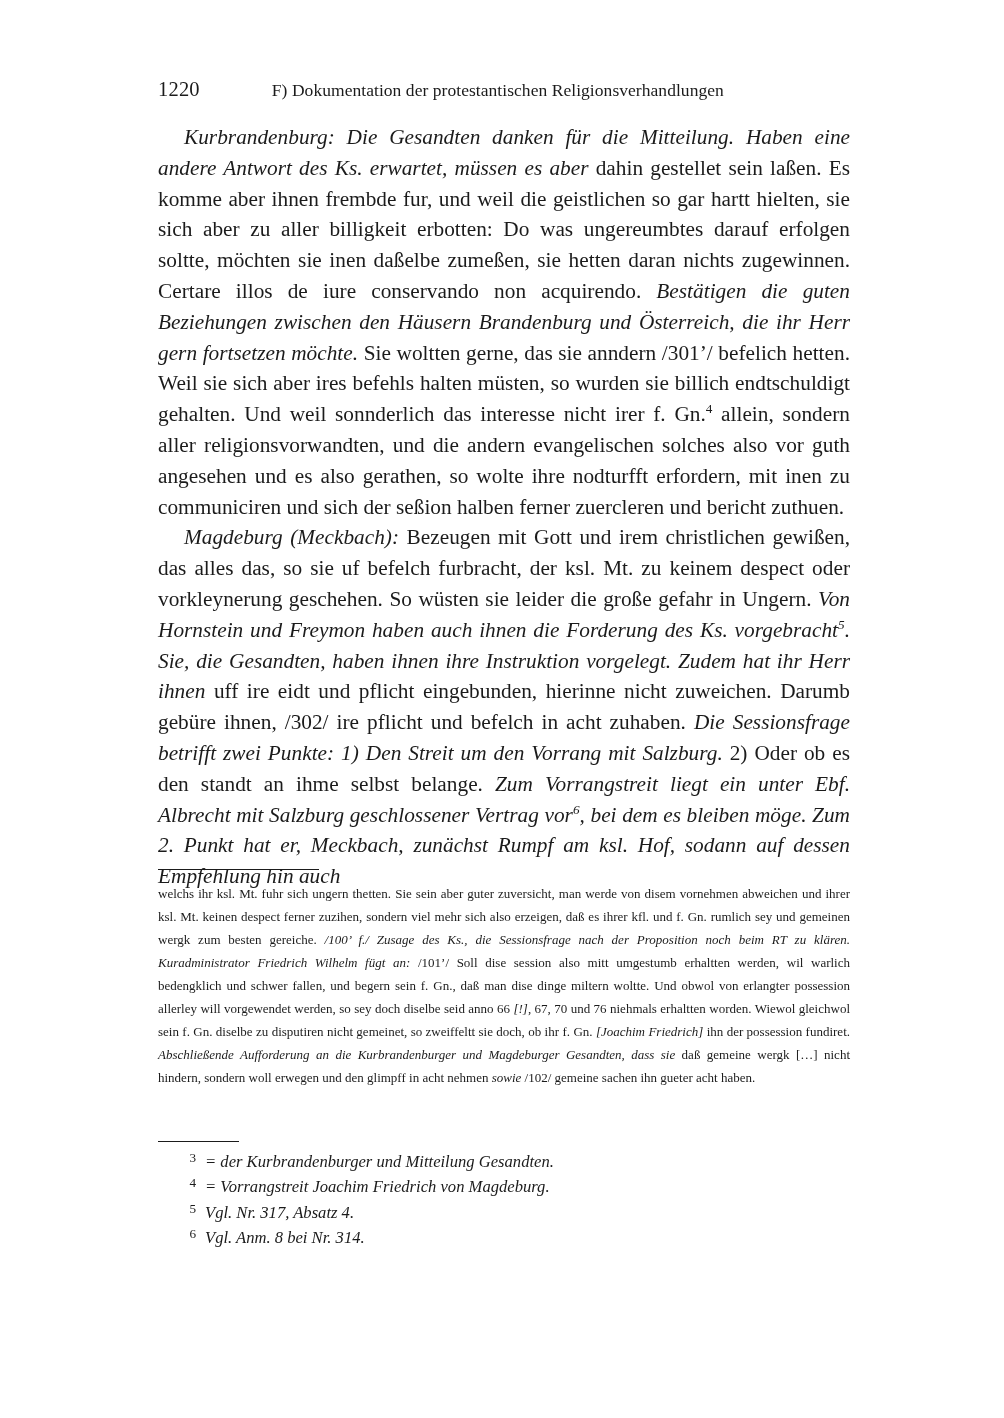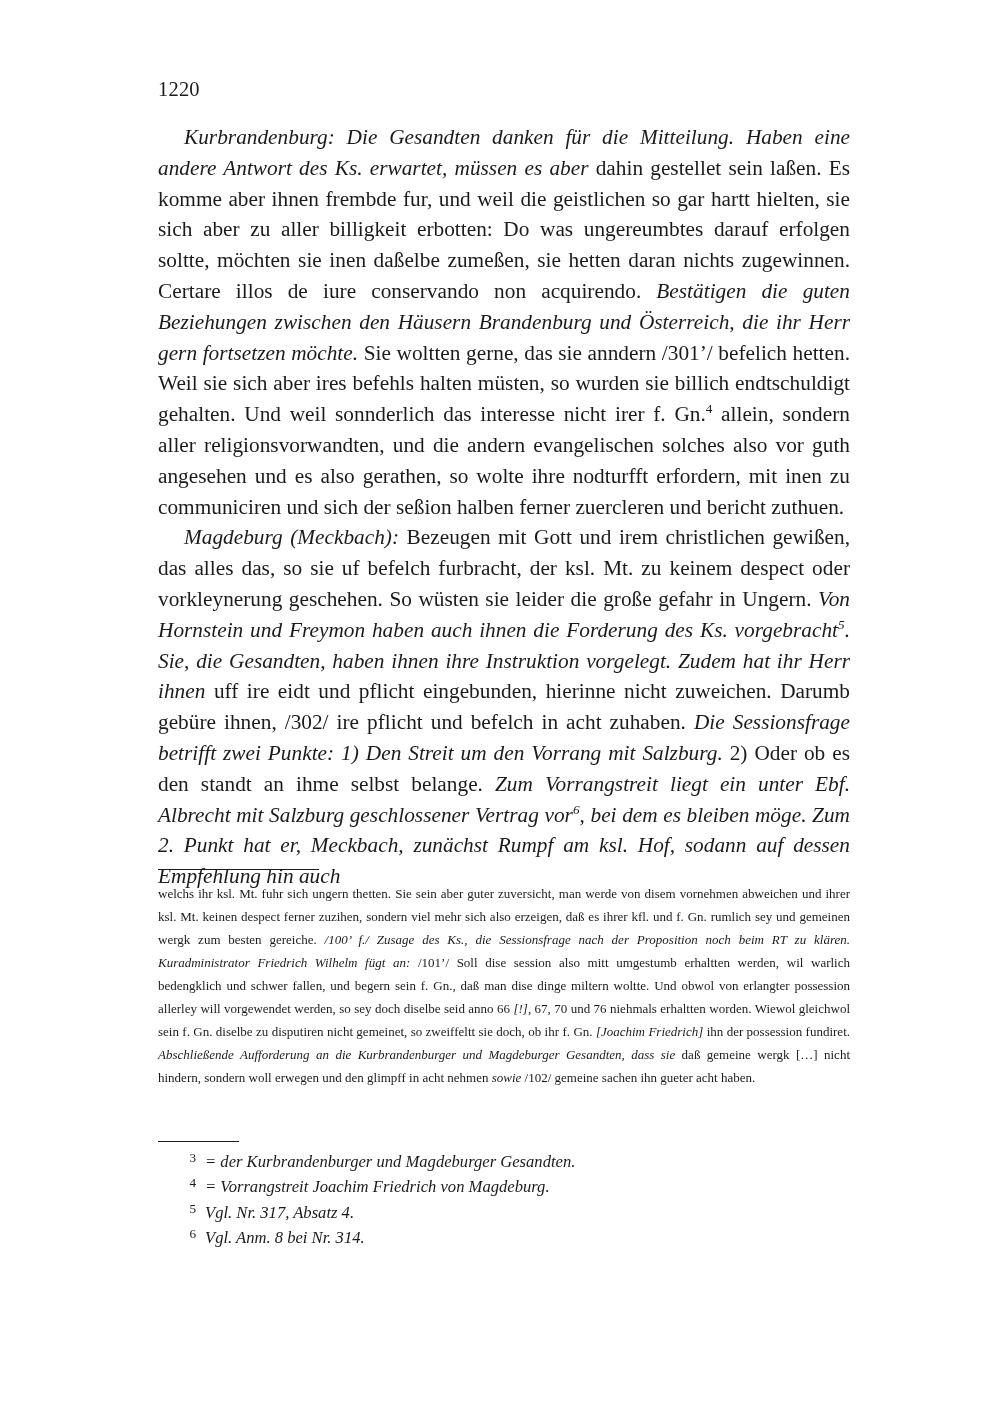--- a/index.html
+++ b/index.html
@@ -129,37 +129,38 @@
     white-space: nowrap;
   }
 </style>
 </head>
 <body>
 
 <div class="page">
 
   <div class="running-head">
     <span class="folio">1220</span>
+    <span class="head-title">F) Dokumentation der protestantischen Religionsverhandlungen</span>
   </div>
 
   <div class="body-block" id="body-block">
       <p class="indent"><span class="it">Kurbrandenburg: Die Gesandten danken für die Mitteilung. Haben eine andere Antwort des Ks. erwartet, müssen es aber </span><span>dahin gestellet sein laßen. Es komme aber ihnen frembde fur, und weil die geistlichen so gar hartt hielten, sie sich aber zu aller billigkeit erbotten: Do was ungereumbtes darauf erfolgen soltte, möchten sie inen daßelbe zumeßen, sie hetten daran nichts zugewinnen. Certare illos de iure conservando non acquirendo. </span><span class="it">Bestätigen die guten Beziehungen zwischen den Häusern Brandenburg und Österreich, die ihr Herr gern fortsetzen möchte. </span><span>Sie woltten gerne, das sie anndern /301’/ befelich hetten. Weil sie sich aber ires befehls halten müsten, so wurden sie billich endtschuldigt gehalten. Und weil sonnderlich das interesse nicht irer f. Gn.</span><sup class="fn">4</sup><span> allein, sondern aller religionsvorwandten, und die andern evangelischen solches also vor guth angesehen und es also gerathen, so wolte ihre nodturfft erfordern, mit inen zu communiciren und sich der seßion halben ferner zuercleren und bericht zuthuen.</span></p>
       <p class="indent"><span class="it">Magdeburg (Meckbach): </span><span>Bezeugen mit Gott und irem christlichen gewißen, das alles das, so sie uf befelch furbracht, der ksl. Mt. zu keinem despect oder vorkleynerung geschehen. So wüsten sie leider die große gefahr in Ungern. </span><span class="it">Von Hornstein und Freymon haben auch ihnen die Forderung des Ks. vorgebracht</span><sup class="fn it">5</sup><span class="it">. Sie, die Gesandten, haben ihnen ihre Instruktion vorgelegt. Zudem hat ihr Herr ihnen </span><span>uff ire eidt und pflicht eingebunden, hierinne nicht zuweichen. Darumb gebüre ihnen, /302/ ire pflicht und befelch in acht zuhaben. </span><span class="it">Die Sessionsfrage betrifft zwei Punkte: 1) Den Streit um den Vorrang mit Salzburg. </span><span>2) Oder ob es den standt an ihme selbst belange. </span><span class="it">Zum Vorrangstreit liegt ein unter Ebf. Albrecht mit Salzburg geschlossener Vertrag vor</span><sup class="fn it">6</sup><span class="it">, bei dem es bleiben möge. Zum 2. Punkt hat er, Meckbach, zunächst Rumpf am ksl. Hof, sodann auf dessen Empfehlung hin auch</span></p>
     </div>
 
   <div class="rule-app"></div>
   <div class="apparatus">
     <p id="apparatus-p"><span>welchs ihr ksl. Mt. fuhr sich ungern thetten. Sie sein aber guter zuversicht, man werde von disem vornehmen abweichen und ihrer ksl. Mt. keinen despect ferner zuzihen, sondern viel mehr sich also erzeigen, daß es ihrer kfl. und f. Gn. rumlich sey und gemeinen wergk zum besten gereiche. </span><span class="it">/100’ f./ Zusage des Ks., die Sessionsfrage nach der Proposition noch beim RT zu klären. Kuradministrator Friedrich Wilhelm fügt an: </span><span>/101’/ Soll dise session also mitt umgestumb erhaltten werden, wil warlich bedengklich und schwer fallen, und begern sein f. Gn., daß man dise dinge miltern woltte. Und obwol von erlangter possession allerley will vorgewendet werden, so sey doch diselbe seid anno 66 </span><span class="it">[!]</span><span>, 67, 70 und 76 niehmals erhaltten worden. Wiewol gleichwol sein f. Gn. diselbe zu disputiren nicht gemeinet, so zweiffeltt sie doch, ob ihr f. Gn. </span><span class="it">[Joachim Friedrich] </span><span>ihn der possession fundiret. </span><span class="it">Abschließende Aufforderung an die Kurbrandenburger und Magdeburger Gesandten, dass sie </span><span>daß gemeine wergk […] nicht hindern, sondern woll erwegen und den glimpff in acht nehmen </span><span class="it">sowie </span><span>/102/ gemeine sachen ihn gueter acht haben.</span></p>
   </div>
 
   <div class="rule-fn"></div>
   <div class="footnotes" id="footnote-block">
       <div class="fn-row">
         <span class="fn-num">3</span>
-        <span class="fn-text">= der Kurbrandenburger und Magdeburger Gesandten.</span>
+        <span class="fn-text">= der Kurbrandenburger und Mitteilung Gesandten.</span>
       </div>
       <div class="fn-row">
         <span class="fn-num">4</span>
         <span class="fn-text">= Vorrangstreit Joachim Friedrich von Magdeburg.</span>
       </div>
       <div class="fn-row">
         <span class="fn-num">5</span>
         <span class="fn-text">Vgl. Nr. 317, Absatz 4.</span>
       </div>
       <div class="fn-row">

